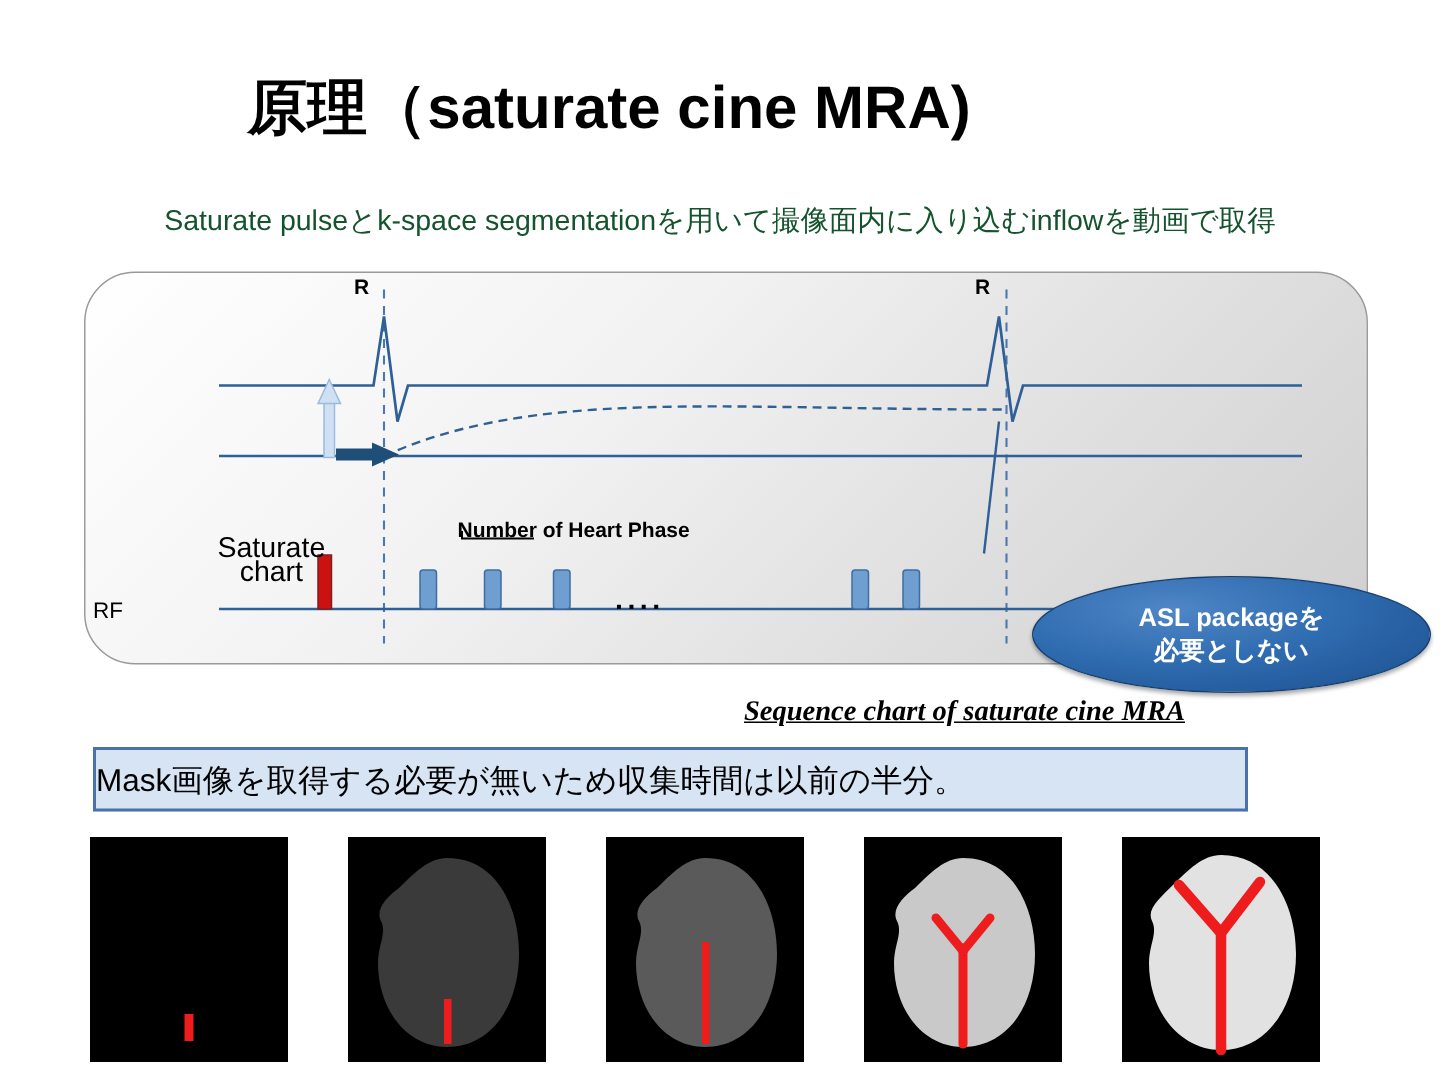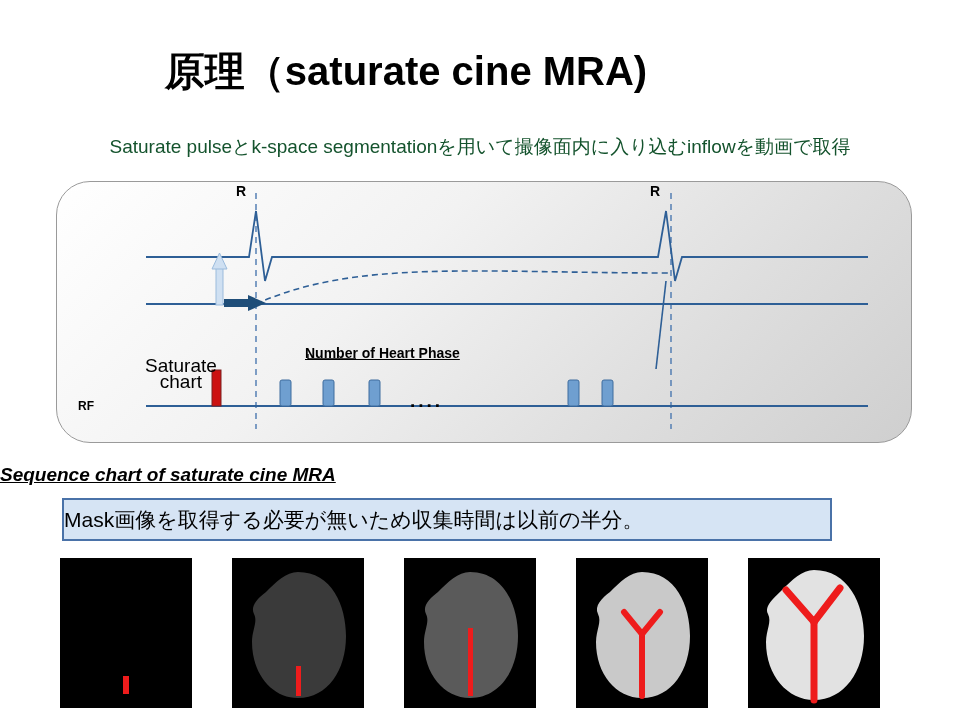--- a/index.html
+++ b/index.html
@@ -41,35 +41,36 @@
     border:1px solid #9a9a9a;
     border-radius:34px;
     background:linear-gradient(135deg,#ffffff 0%,#f2f2f2 38%,#dedede 72%,#cfcfcf 100%);
     box-sizing:border-box;
   }
   .chart-svg{position:absolute;left:56px;top:181px;width:856px;height:262px;}
 
   .lbl{position:absolute;font-size:13px;color:#000;}
   .lbl-r1{left:236px;top:183px;font-weight:bold;font-size:14px;}
   .lbl-r2{left:650px;top:183px;font-weight:bold;font-size:14px;}
-  .lbl-rf{left:78px;top:399px;font-weight:bold;font-size:12px;}
+  .lbl-rf{left:62px;top:399px;font-weight:normal;font-size:15px;}
   .lbl-sat{left:145px;top:358px;line-height:16px;font-size:19px;text-align:center;}
-  .lbl-nhp{left:305px;top:345px;font-weight:bold;font-size:14px;text-decoration:underline;}
+  .lbl-nhp{left:305px;top:345px;font-weight:bold;font-size:14px;}
   .lbl-dots{left:410px;top:390px;font-weight:bold;font-size:19px;letter-spacing:3px;}
 
   
   .caption{
     position:absolute;
     left:0;top:464px;width:790px;
-    text-align:left;
+    text-align:right;
     font-size:19px;
     font-weight:bold;
     font-style:italic;
     text-decoration:underline;
     color:#000;
+    font-family:Liberation Serif, serif;
   }
 
   
   .callout{
     position:absolute;
     left:688px;top:384px;
     width:264px;height:76px;
     border-radius:50%;
     background:radial-gradient(ellipse at 35% 28%, #4f86c6 0%, #2f6cb0 45%, #1c4f8f 100%);
     border:1px solid #17406f;
@@ -163,20 +164,26 @@
   <div class="lbl lbl-rf">RF</div>
   <div class="lbl lbl-sat">
     <div>Saturate</div>
     <div>chart</div>
   </div>
   <div class="lbl lbl-nhp">Number of Heart Phase</div>
   <div class="lbl lbl-dots">....</div>
 
   <div class="caption">Sequence chart of saturate cine MRA</div>
 
+  <div class="callout">
+    <div>
+      <div>ASL packageを</div>
+      <div>必要としない</div>
+    </div>
+  </div>
 
   <div class="banner">Mask画像を取得する必要が無いため収集時間は以前の半分。</div>
 
   <div class="strip">
 
     <div class="frame f0">
       <svg width="132" height="150" viewBox="0 0 132 150">
         <rect width="132" height="150" fill="#000"></rect>
         <rect x="63" y="118" width="6" height="18" fill="#ee1c1c"></rect>
       </svg>

